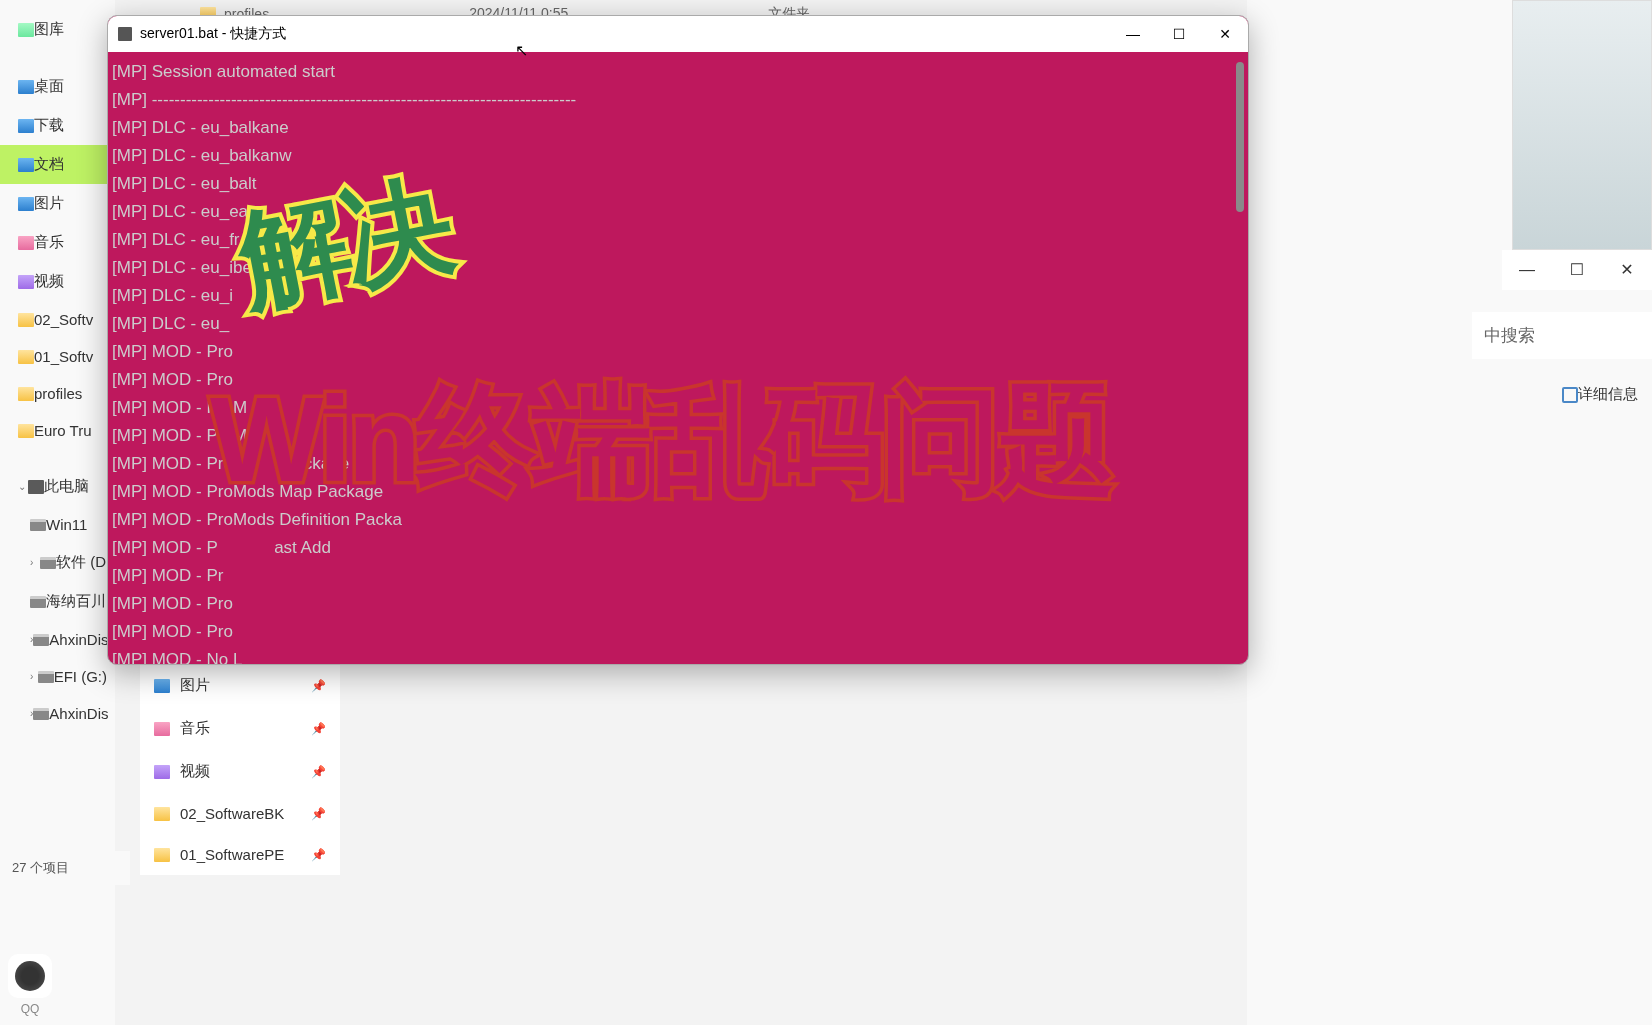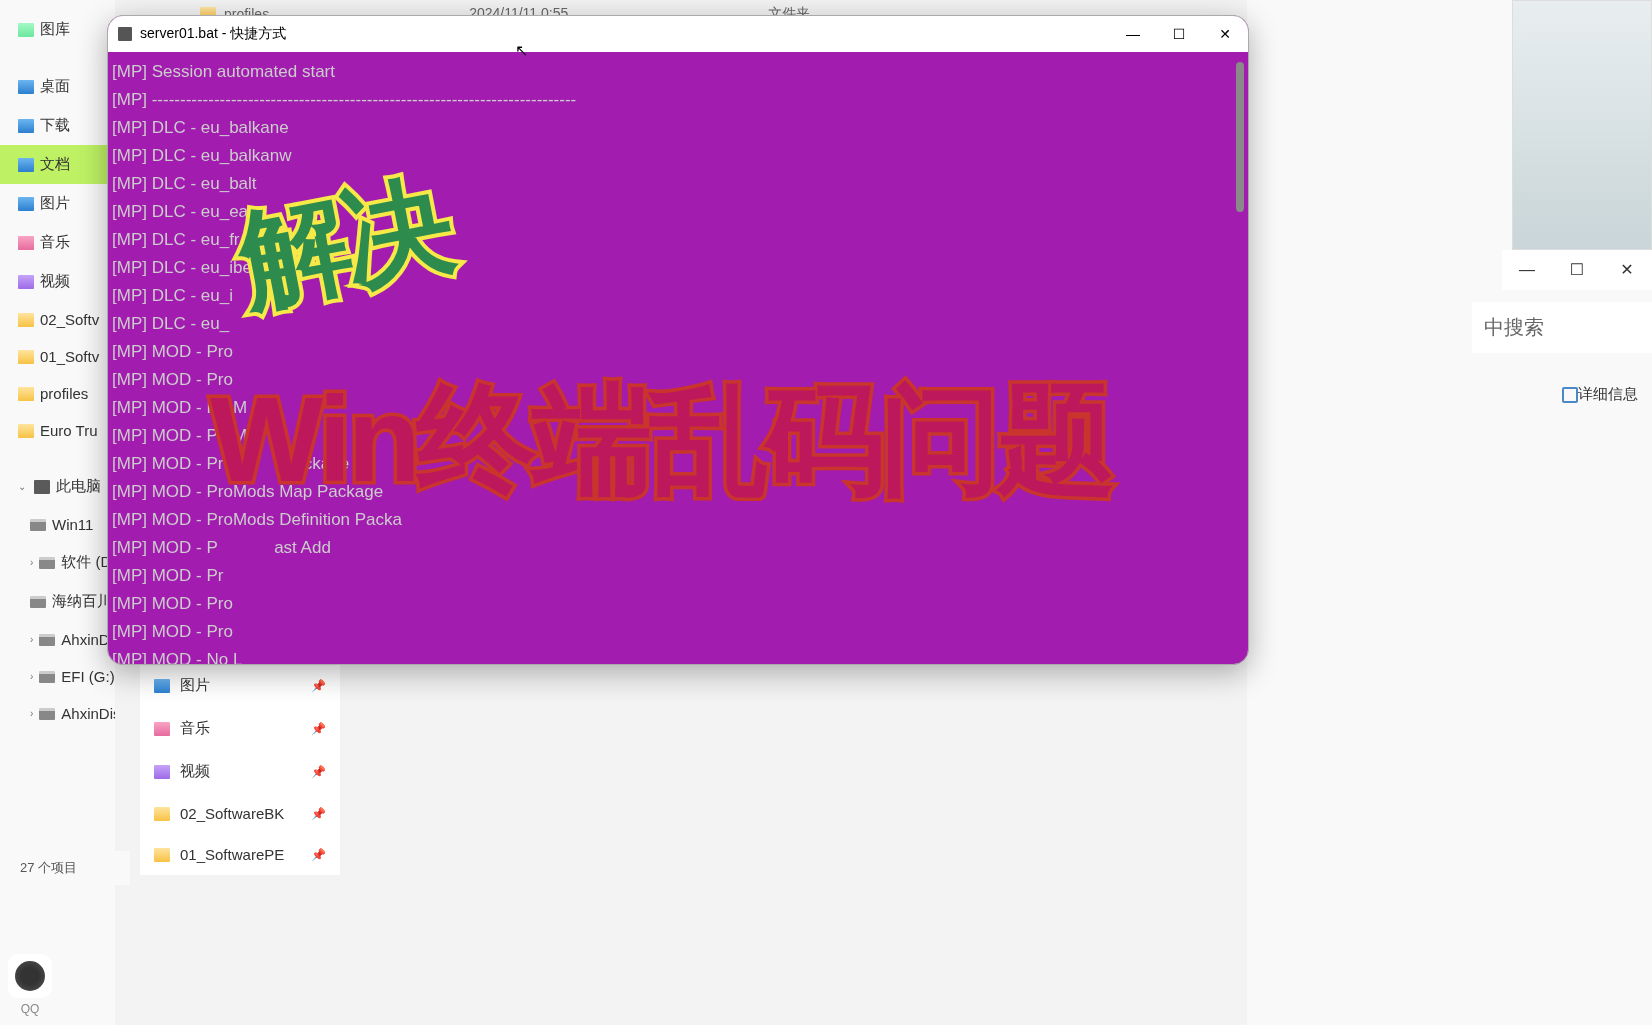--- a/index.html
+++ b/index.html
@@ -1,54 +1,54 @@
 <!DOCTYPE html>
 <html><head>
 <meta charset="utf-8">
 <style>
 * { margin: 0; padding: 0; box-sizing: border-box; font-family: "Segoe UI", "Microsoft YaHei", sans-serif; }
 body { width: 1652px; height: 1025px; background: #f3f3f3; overflow: hidden; position: relative; }
 
 
 .left-sidebar { position: absolute; left: 0; top: 0; width: 115px; height: 100%; background: #f9f9f9; padding-top: 10px; }
-.left-sidebar .item { display: flex; align-items: center; gap: 6px; padding: 10px 8px 10px 18px; font-size: 15px; color: #333; white-space: nowrap; overflow: hidden; cursor: pointer; }
+.left-sidebar .item { display: flex; align-items: center; padding: 10px 8px 10px 18px; font-size: 15px; color: #333; white-space: nowrap; overflow: hidden; cursor: pointer; }
 .left-sidebar .item.selected { background: #bef264; }
 .left-sidebar .item.sub { padding-left: 30px; }
 .left-sidebar .chev { width: 10px; font-size: 10px; color: #777; display: inline-block; }
 .folder-ico { width: 16px; height: 14px; display: inline-block; border-radius: 1px; flex-shrink: 0; }
 .folder-blue { background: linear-gradient(#6cb5f1,#2c7fce); }
 .folder-yel { background: linear-gradient(#ffe49e,#f7c244); }
 .folder-pink { background: linear-gradient(#f9a4c4,#e76b9e); }
 .folder-purp { background: linear-gradient(#c4a4f9,#9e6be7); }
 .folder-green { background: linear-gradient(#a4f9c4,#6be79e); }
 .folder-disk { width: 16px; height: 12px; background: #888; border-radius: 1px; border-top: 3px solid #ccc; }
 .folder-pc { width: 16px; height: 14px; background: #5a5a5a; border-radius: 1px; }
 
-.status-bar { position: absolute; left: 0; bottom: 140px; width: 130px; padding: 8px 20px; font-size: 13px; color: #555; background: #f9f9f9; }
+.status-bar { position: absolute; left: 0; bottom: 140px; width: 130px; padding: 8px 12px; font-size: 13px; color: #555; background: #f9f9f9; }
 
 
 .mid-sidebar { position: absolute; left: 140px; top: 664px; width: 200px; background: #fff; }
 .mid-sidebar .mitem { display: flex; align-items: center; justify-content: space-between; padding: 12px 14px; font-size: 15px; color: #333; cursor: pointer; }
 .mid-sidebar .mitem-left { display: flex; align-items: center; gap: 10px; }
 .pin-ico { color: #999; font-size: 12px; }
 
 
 .bg-row { position: absolute; left: 200px; top: 5px; font-size: 14px; color: #666; display: flex; gap: 200px; }
 
 
 .right-panel { position: absolute; right: 0; top: 0; width: 405px; height: 100%; background: #f9f9f9; }
 .right-preview { position: absolute; right: 0; top: 0; width: 140px; height: 250px; background: linear-gradient(180deg, #e8eef0, #c9d5d8); border: 1px solid #ddd; }
 .right-winctrl { position: absolute; right: 0; top: 250px; width: 150px; height: 40px; background: #fff; display: flex; }
 .right-winctrl span { flex: 1; text-align: center; line-height: 40px; color: #333; cursor: pointer; }
-.right-search { position: absolute; right: 0; top: 302px; width: 180px; padding: 12px; font-size: 20px; color: #666; background: #fff; }
+.right-search { position: absolute; right: 0; top: 312px; width: 180px; padding: 12px; font-size: 17px; color: #666; background: #fff; }
 .right-details { position: absolute; right: 0; top: 375px; display: flex; align-items: center; padding: 10px 14px; font-size: 15px; color: #333; cursor: pointer; }
 .details-ico { width: 16px; height: 16px; border: 2px solid #4a88c7; border-radius: 2px; display: inline-block; }
 
 
-.terminal-window { position: absolute; left: 107px; top: 15px; width: 1142px; height: 650px; background: #a21caf; border: 1px solid #aaa; border-radius: 16px; box-shadow: 0 8px 30px rgba(0,0,0,0.3); overflow: hidden; }
+.terminal-window { position: absolute; left: 107px; top: 15px; width: 1142px; height: 650px; background: #be185d; border: 1px solid #aaa; border-radius: 10px; box-shadow: 0 8px 30px rgba(0,0,0,0.3); overflow: hidden; }
 .titlebar { height: 36px; background: #fff; display: flex; align-items: center; justify-content: space-between; padding: 0 0 0 10px; }
 .titlebar-left { display: flex; align-items: center; gap: 8px; font-size: 14px; }
 .titlebar-ico { width: 14px; height: 14px; background: #555; border-radius: 1px; }
 .titlebar-right { display: flex; }
 .titlebar-right span { width: 46px; text-align: center; line-height: 36px; cursor: pointer; font-size: 14px; }
 .terminal-body { padding: 6px 4px; font-family: Consolas, "Courier New", monospace; font-size: 17px; line-height: 28px; color: #ccc; white-space: pre; position: relative; height: calc(100% - 36px); }
 .terminal-scroll { position: absolute; right: 4px; top: 10px; width: 8px; height: 150px; background: #8a8a8a; border-radius: 4px; }
 
 
 .overlay1 { position: absolute; left: 240px; top: 170px; font-size: 110px; font-weight: 900; color: #2e8b4e; -webkit-text-stroke: 8px #f7e948; paint-order: stroke fill; transform: rotate(-11deg); font-family: "Microsoft YaHei", sans-serif; letter-spacing: -6px; }

